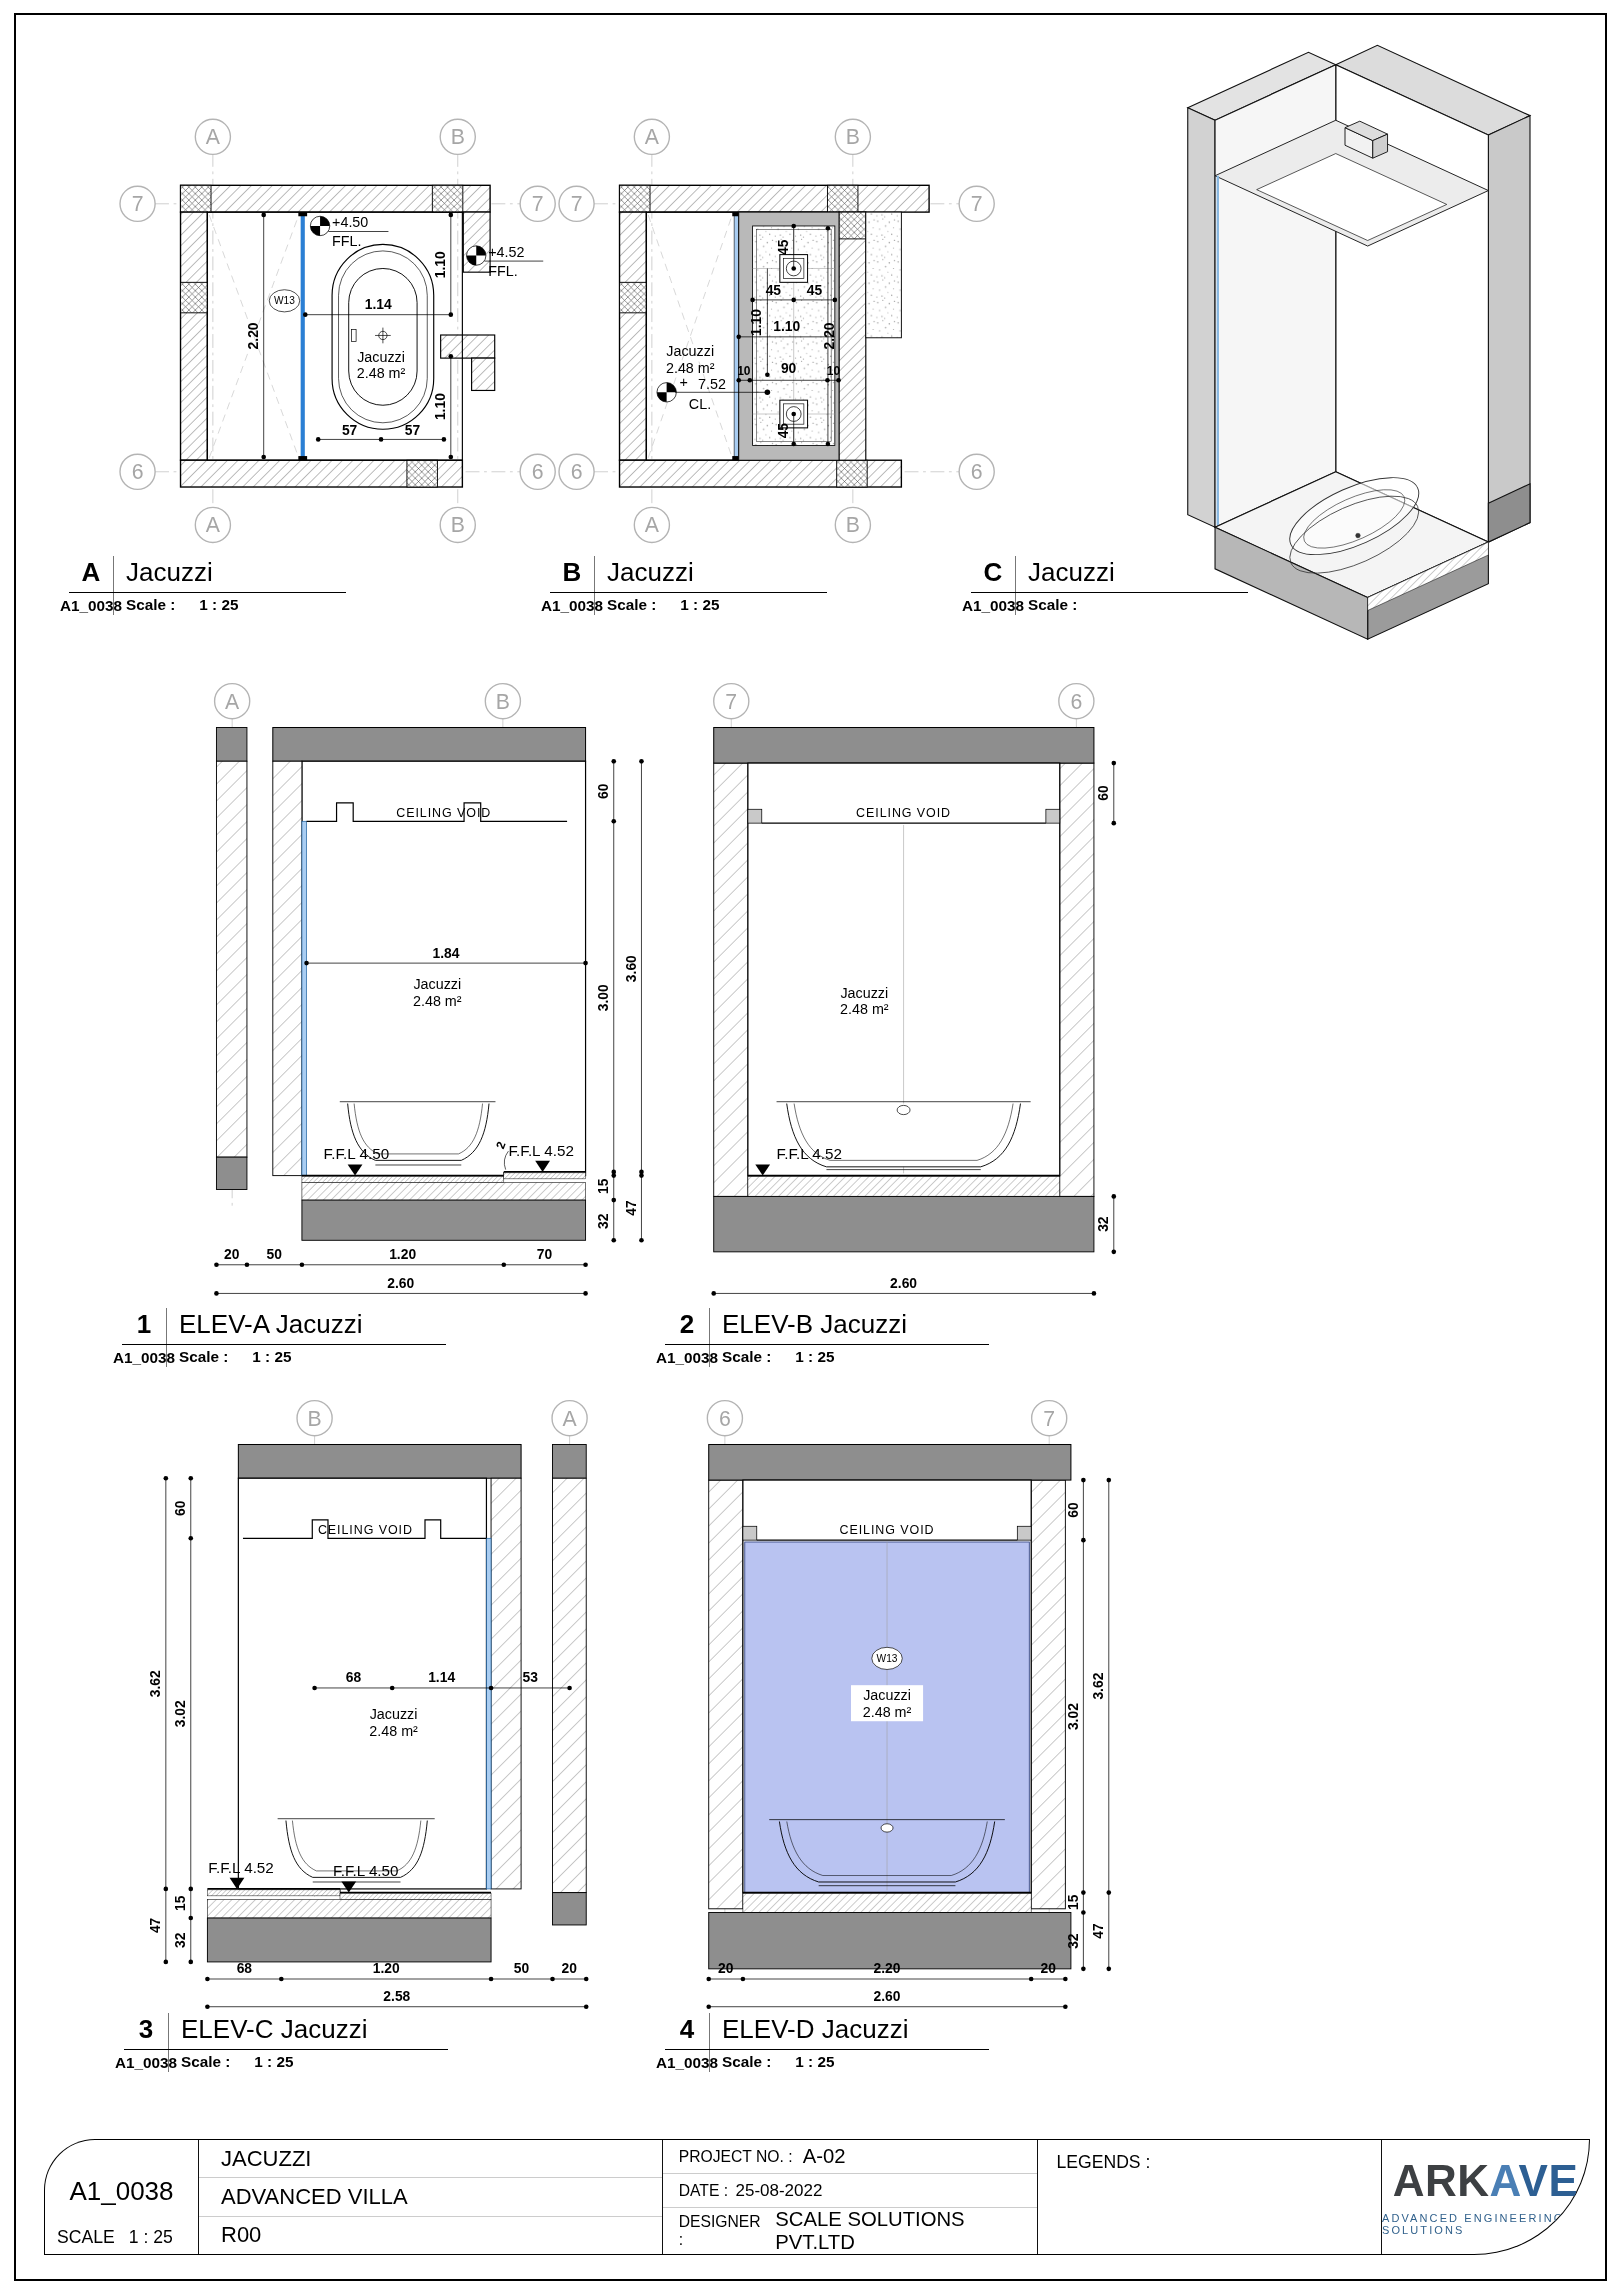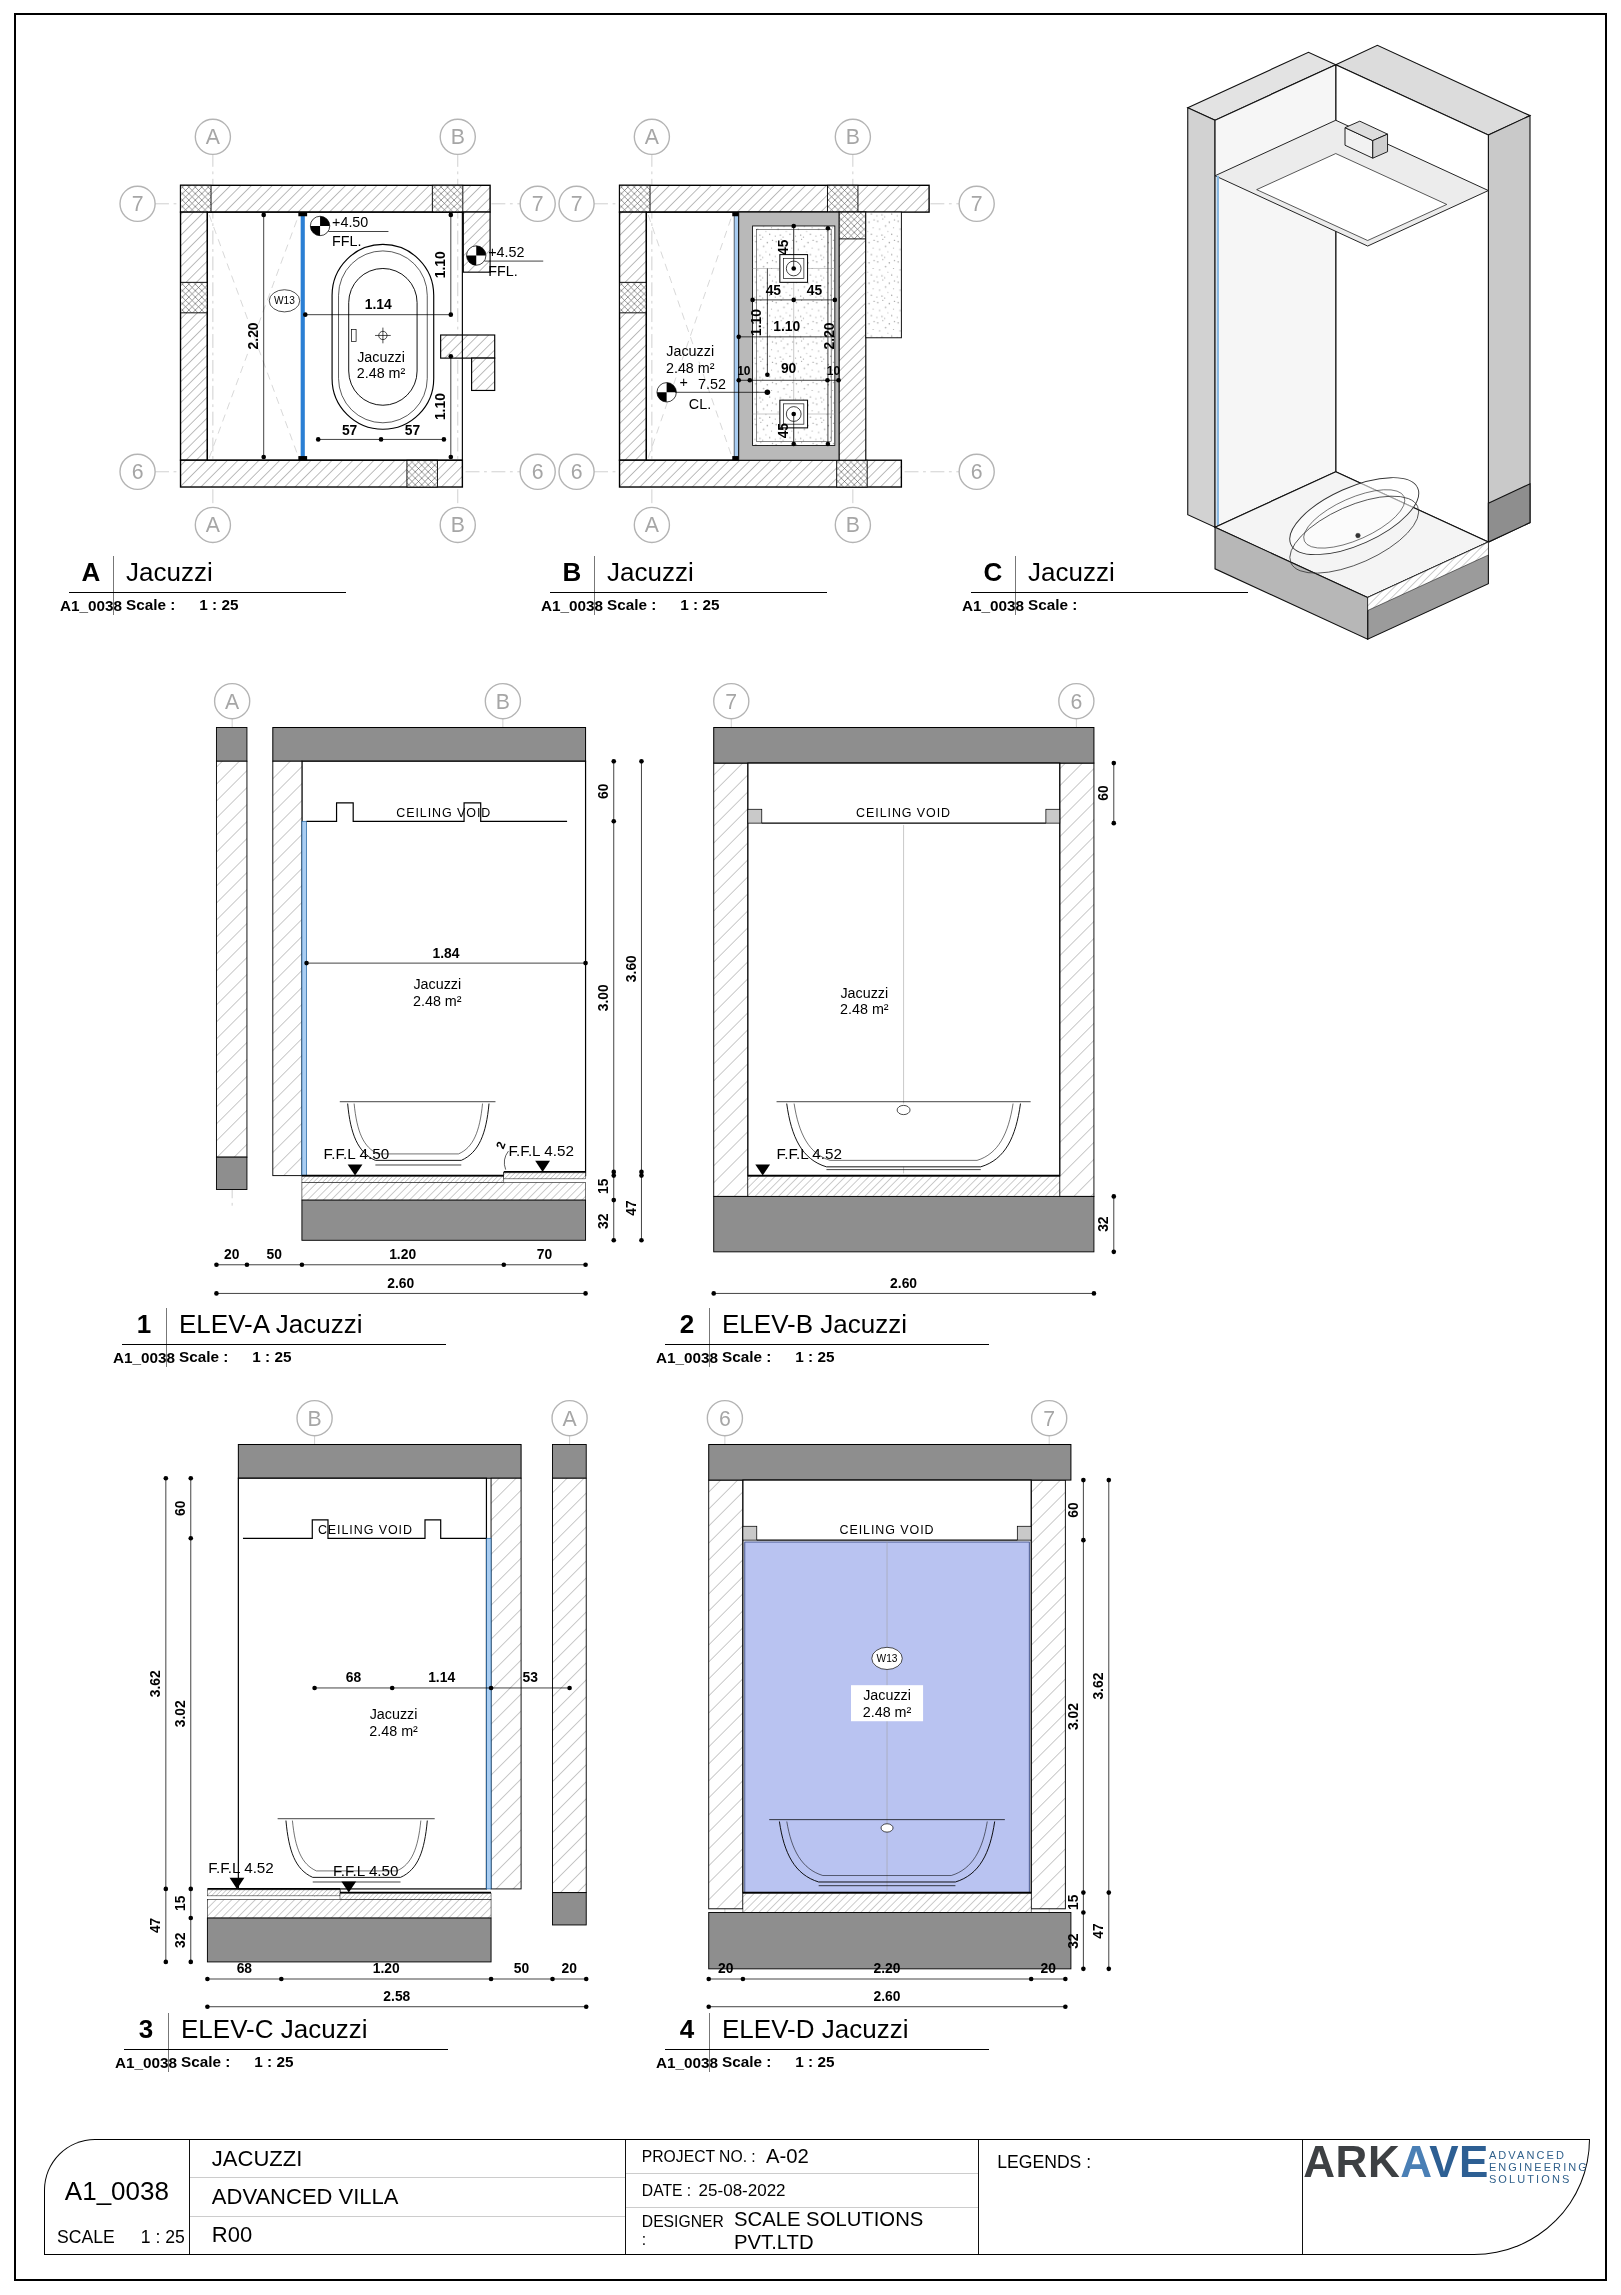--- a/index.html
+++ b/index.html
@@ -29,32 +29,32 @@
   .vl-sheet{grid-area:2/1;font-size:15.3px;font-weight:bold;display:flex;justify-content:center;padding-top:4.6px;}
   .vl-scale{grid-area:2/2;font-size:15.3px;font-weight:bold;padding-left:13px;padding-top:4px;display:flex;gap:24px;}
   .vl-vline{position:absolute;left:44px;top:0;bottom:0;width:1.2px;background:#777;}
   .vl-rule{position:absolute;left:0;top:36px;right:0;height:1.2px;background:#000;}
   
   #tblock{position:absolute;left:44px;top:2139px;width:1546px;height:116px;border:1.8px solid #000;border-radius:51px 0 116px 0;display:flex;box-sizing:border-box;background:#fff;overflow:hidden;}
   .tb-col{height:100%;box-sizing:border-box;}
   .tb-sep{border-right:1.4px solid #111;}
   #tb1{width:154px;position:relative;}
   #tb1 .sheetno{position:absolute;left:0;right:0;top:36px;text-align:center;font-size:26px;}
-  #tb1 .scl{position:absolute;left:12px;bottom:6.5px;font-size:17.6px;display:flex;gap:26px;}
+  #tb1 .scl{position:absolute;left:12px;bottom:6.5px;font-size:17.6px;display:flex;gap:14px;}
   #tb2{width:464px;display:flex;flex-direction:column;}
   #tb2 .row{flex:1;display:flex;align-items:center;padding-left:22px;font-size:22px;border-bottom:0.9px solid #ccc;}
   #tb2 .row:last-child{border-bottom:none;}
   #tb3{width:375px;display:flex;flex-direction:column;}
   #tb3 .row{flex:1;display:flex;align-items:center;padding-left:15.7px;border-bottom:0.9px solid #ccc;}
   #tb3 .row:last-child{border-bottom:none;}
   #tb3 .lbl{font-size:15.7px;}
   #tb3 .val{font-size:20.3px;padding-left:10.2px;}
   #tb3 .val2{font-size:17px;padding-left:7.4px;}
   #tb4{width:344px;padding:12px 0 0 18.5px;font-size:17.6px;}
-  #tb5{flex:1;display:flex;justify-content:center;}
+  #tb5{flex:1;display:flex;flex-direction:column;align-items:center;justify-content:center;}
   .logo{font-size:44px;font-weight:bold;letter-spacing:0.5px;line-height:1;}
   .lg1{color:#3d4043;}
   .lg2{color:#4a7fb5;}
   .lg3{color:#2d5f93;}
   .tagline{color:#31618c;font-size:11px;letter-spacing:2.1px;margin-top:9px;}
 </style>
 </head>
 <body>
 
 <div id="sheet">

